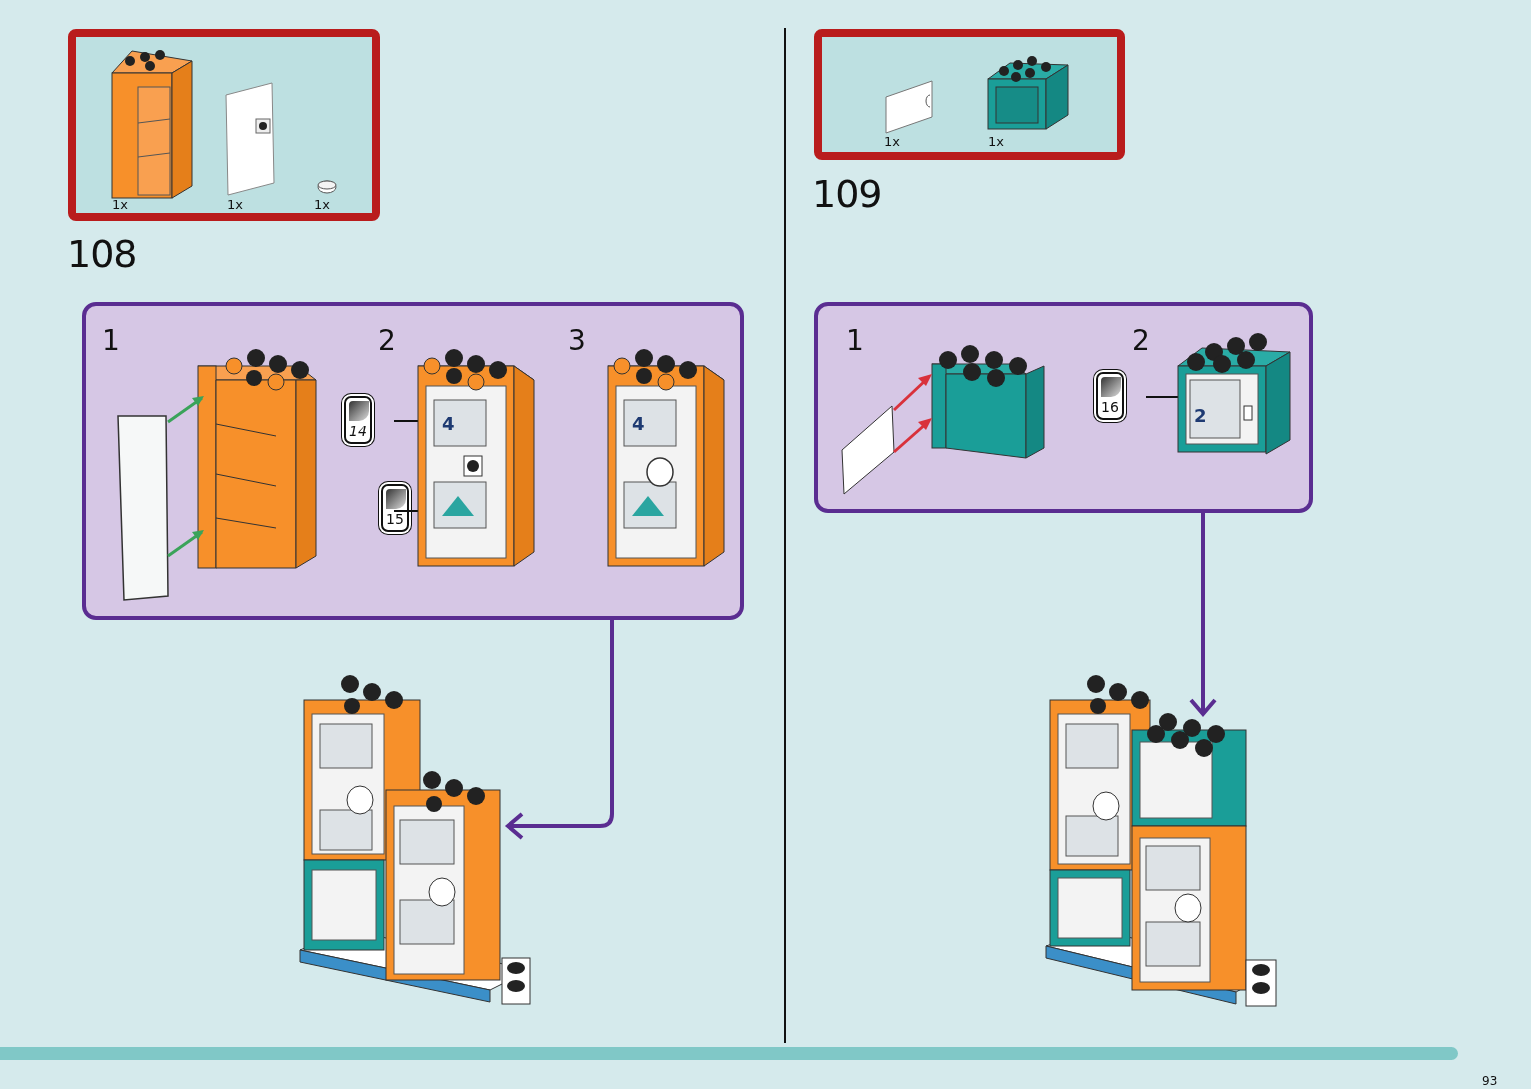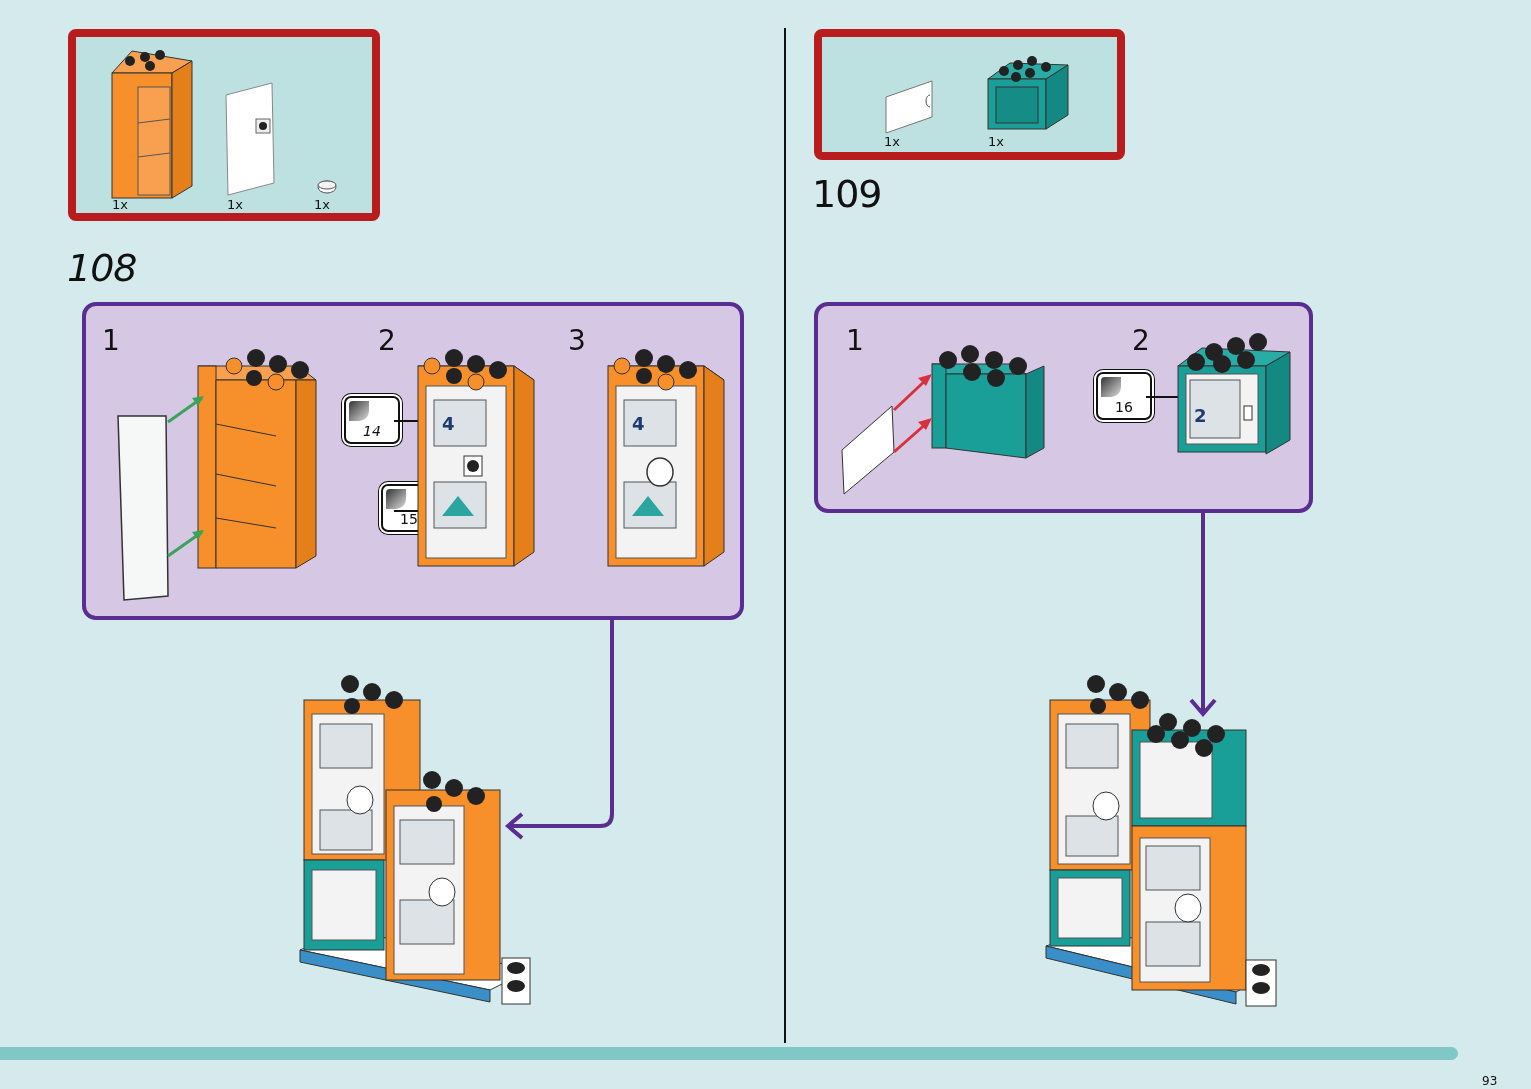--- a/index.html
+++ b/index.html
@@ -6,21 +6,21 @@
   body{width:1531px;height:1089px;background:#d5eaec;position:relative;overflow:hidden;font-family:"DejaVu Sans","Liberation Sans",sans-serif;color:#111;}
   .abs{position:absolute;}
   .parts-box{position:absolute;border:8px solid #b91c1c;border-radius:8px;background:#bde0e1;box-sizing:border-box;}
   .qty{position:absolute;font-size:13px;color:#111;}
   .step-num{position:absolute;font-size:38px;font-weight:400;letter-spacing:-1px;}
   .sub-box{position:absolute;border:4px solid #5a2d91;border-radius:14px;background:#d6c7e5;box-sizing:border-box;}
   .sub-num{position:absolute;font-size:28px;}
   .divider{position:absolute;left:784px;top:28px;width:2px;height:1015px;background:#111;}
   .bottom-bar{position:absolute;left:0;top:1047px;width:1458px;height:13px;background:#80c8c7;border-radius:0 7px 7px 0;}
   .page-num{position:absolute;left:1482px;top:1044px;font-size:12px;margin-top:30px;}
-  .sticker{position:absolute;width:56px;height:48px;border:2px solid #111;border-radius:7px;background:#fff;box-sizing:border-box;box-shadow:0 0 0 2px #fff,0 0 0 3px #111;}
+  .sticker{position:absolute;width:28px;height:48px;border:2px solid #111;border-radius:7px;background:#fff;box-sizing:border-box;box-shadow:0 0 0 2px #fff,0 0 0 3px #111;}
   .sticker .corner{position:absolute;left:3px;top:3px;width:20px;height:20px;border-radius:4px 0 10px 0;background:linear-gradient(135deg,#333,#ddd);}
   .sticker .lbl{position:absolute;left:0;right:0;bottom:3px;text-align:center;font-size:14px;}
   svg{position:absolute;overflow:visible;}
 </style>
 </head>
 <body>
 
 <div class="parts-box" style="left:68px;top:29px;width:312px;height:192px;">
 
   <svg style="left:36px;top:14px;" width="80" height="150" viewBox="0 0 80 150">
@@ -44,21 +44,21 @@
   </svg>
   <span class="qty" style="left:151px;top:160px;">1x</span>
 
   <svg style="left:240px;top:142px;" width="22" height="16" viewBox="0 0 22 16">
     <ellipse cx="11" cy="8" rx="9" ry="6" fill="#fff" stroke="#555"></ellipse>
     <ellipse cx="11" cy="6" rx="9" ry="4" fill="#f4f4f4" stroke="#555"></ellipse>
   </svg>
   <span class="qty" style="left:238px;top:160px;">1x</span>
 </div>
 
-<div class="step-num" style="left:67px;top:246px;font-style:italic;">108</div>
+<div class="step-num" style="left:67px;top:232px;">108</div>
 
 <div class="sub-box" style="left:82px;top:302px;width:662px;height:318px;">
   <span class="sub-num" style="left:16px;top:18px;">1</span>
   <span class="sub-num" style="left:292px;top:18px;">2</span>
   <span class="sub-num" style="left:482px;top:18px;">3</span>
 
   <svg style="left:20px;top:40px;" width="220" height="260" viewBox="0 0 220 260">
     <polygon points="12,70 60,70 62,250 18,254" fill="#f6f8f8" stroke="#333" stroke-width="1.5"></polygon>
     <polygon points="92,20 192,20 210,34 110,34" fill="#f9a050" stroke="#333"></polygon>
     <rect x="92" y="20" width="18" height="202" fill="#f7902a" stroke="#333"></rect>

